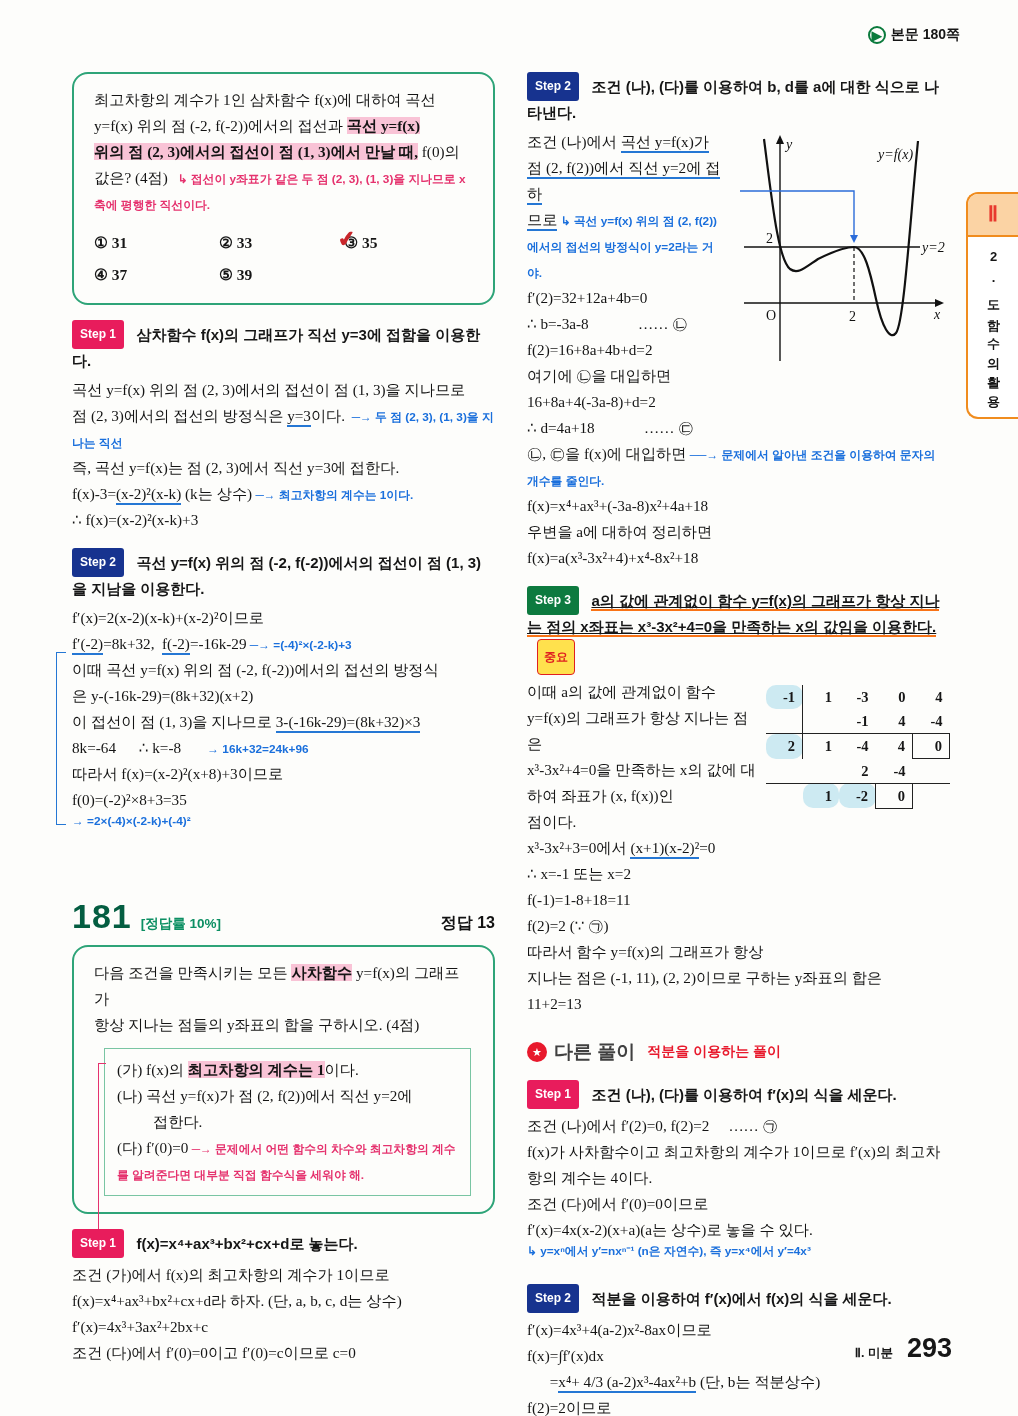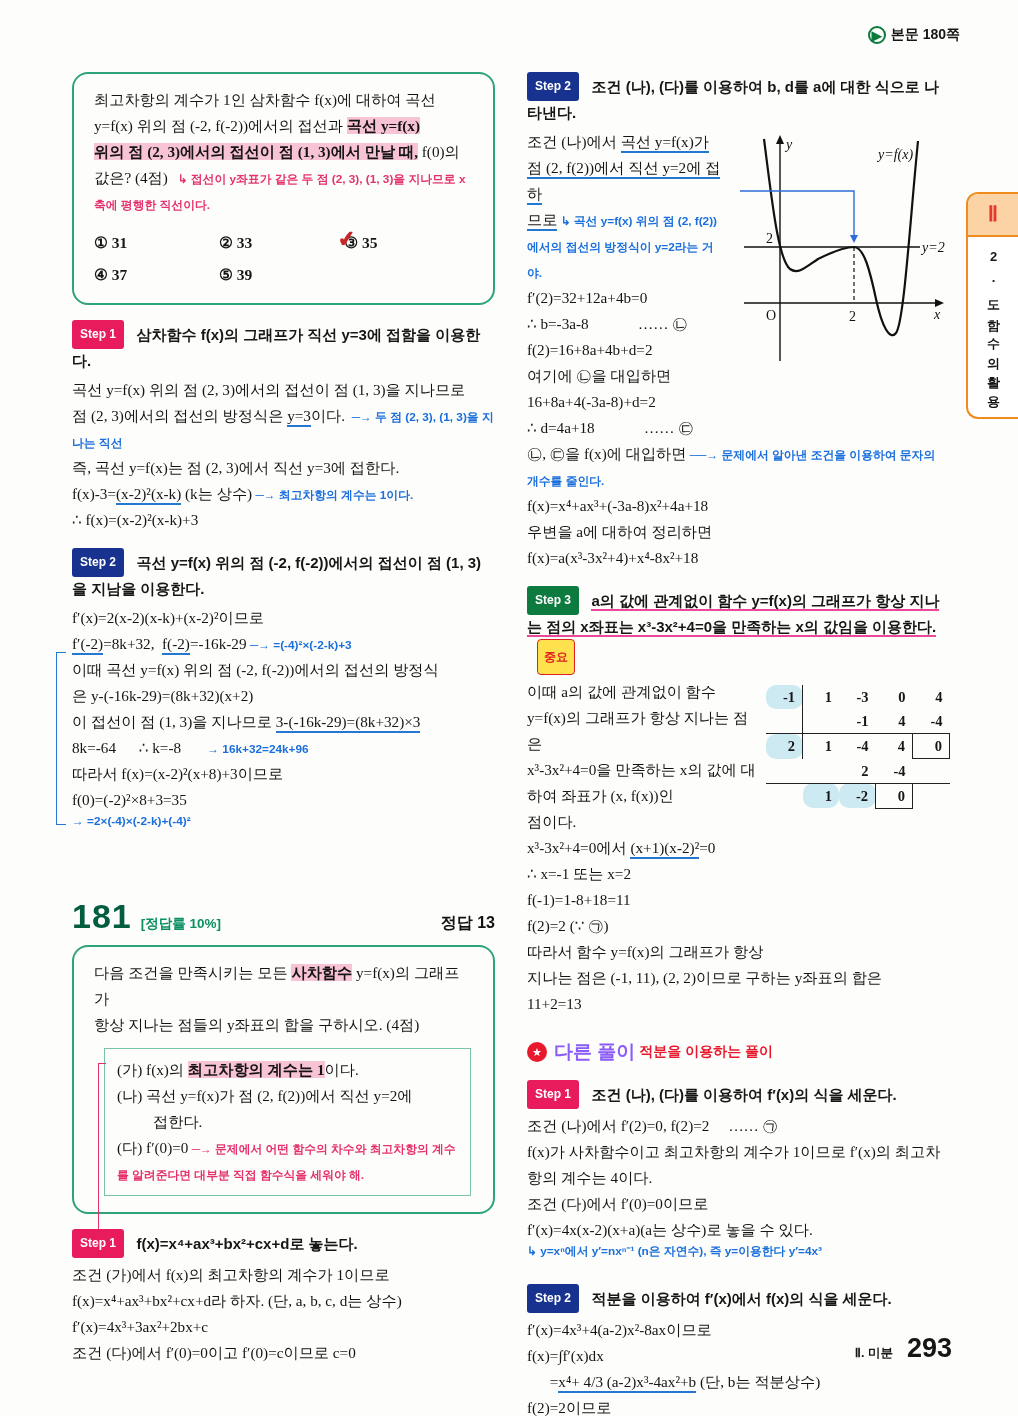--- a/index.html
+++ b/index.html
@@ -42,30 +42,30 @@
     line-height:32px;position:relative;}
   .choice .chk{position:absolute;left:-6px;top:-4px;color:#c9262b;font-size:21px;font-weight:800;
     transform:rotate(-8deg);}
   
   .step{margin-top:15px;position:relative;}
   .step-head{margin-bottom:4px;line-height:24px;}
   .badge{display:inline-block;color:#fff;font-size:12px;font-weight:700;
     padding:2px 8px 3px;border-radius:3px;margin-right:8px;vertical-align:2px;}
   .b-red{background:#e81c5c}.b-navy{background:#17338f}.b-green{background:#0d7a3f}
   .step-title{font-weight:700;font-size:15px;}
-  .step-title.u2{border-bottom:2px solid #ec4899;}
+  .step-title.u2{border-bottom:2px solid #f97316;text-decoration:underline;}
   .imp-badge{display:inline-block;background:#ffe14d;color:#e02020;border:1.5px solid #e02020;
     border-radius:4px;padding:8px 6px;font-size:12px;font-weight:800;margin-left:10px;line-height:18px;}
   .lbracket{position:absolute;left:-16px;top:104px;bottom:14px;width:9px;
     border-left:1.8px solid #2577d4;border-top:1.8px solid #2577d4;border-bottom:1.8px solid #2577d4;}
   
   .alt-head{margin-top:22px;display:flex;align-items:center;}
   .alt-star{color:#fff;background:#e8192c;border-radius:50%;width:20px;height:20px;
     display:inline-flex;align-items:center;justify-content:center;font-size:11px;margin-right:7px;}
-  .alt-title{color:#8b5cf6;font-size:19px;font-weight:800;margin-right:4px;}
+  .alt-title{color:#404040;font-size:19px;font-weight:800;margin-right:12px;}
   .alt-sub{color:#e8192c;font-size:14px;font-weight:700;}
   
   .graph{float:right;width:212px;margin:2px 0 6px 10px;}
   .graph text{font-family:"Liberation Serif",serif;font-style:italic;font-size:14px;fill:#111;}
   .graph text.rm{font-style:normal;}
   
   .sd{float:right;margin:6px 0 6px 10px;border-collapse:collapse;
     font-family:"Liberation Serif",serif;font-size:14.5px;font-weight:700;}
   .sd td{padding:1px 7px;text-align:right;min-width:22px;line-height:22px;}
   .sd td.dv{border-right:1.6px solid #222;}
@@ -293,21 +293,21 @@
                 <td class="cy">-2</td>
             <td class="box">0</td>
                 <td></td>
           </tr>
         </tbody>
           </table>
         <div>
             <div class="line">이때 a의 값에 관계없이 함수 y=f(x)의 그래프가 항상 지나는 점은</div>
             <div class="line">x³-3x²+4=0을 만족하는 x의 값에 대하여 좌표가 (x, f(x))인</div>
             <div class="line">점이다.</div>
-            <div class="line"><span class="">x³-3x²+4=0에서 </span><span class="u">(x+1)</span><span class="u">(x-2)²</span><span class="">=0</span></div>
+            <div class="line"><span class="">x³-3x²+3=0에서 </span><span class="u">(x+1)</span><span class="u">(x-2)²</span><span class="">=0</span></div>
             <div class="line">∴ x=-1 또는 x=2</div>
             <div class="line">f(-1)=1-8+18=11</div>
             <div class="line">f(2)=2 (∵ ㉠)</div>
             <div class="line">따라서 함수 y=f(x)의 그래프가 항상</div>
             <div class="line">지나는 점은 (-1, 11), (2, 2)이므로 구하는 y좌표의 합은</div>
             <div class="line">11+2=13</div>
           </div>
       </div>
     </div>
 
@@ -321,21 +321,21 @@
       <div class="step-head">
         <span class="badge b-red">Step 1</span>
         <span class="step-title">조건 (나), (다)를 이용하여 f′(x)의 식을 세운다.</span>
       </div>
       <div>
           <div class="line">조건 (나)에서 f′(2)=0, f(2)=2     …… ㉠</div>
           <div class="line u">f(x)가 사차함수이고 최고차항의 계수가 1이므로 f′(x)의 최고차</div>
           <div class="line">항의 계수는 4이다.</div>
           <div class="line">조건 (다)에서 f′(0)=0이므로</div>
           <div class="line">f′(x)=4x(x-2)(x+a)(a는 상수)로 놓을 수 있다.</div>
-          <div class="line note">↳ y=xⁿ에서 y′=nxⁿ⁻¹ (n은 자연수), 즉 y=이용한다 y′=4x³</div>
+          <div class="line note">↳ y=xⁿ에서 y′=nxⁿ⁻¹ (n은 자연수), 즉 y=x⁴에서 y′=4x³</div>
         </div>
     </div>
 
     <div class="step">
       <div class="step-head">
         <span class="badge b-navy">Step 2</span>
         <span class="step-title">적분을 이용하여 f′(x)에서 f(x)의 식을 세운다.</span>
       </div>
       <div>
           <div class="line">f′(x)=4x³+4(a-2)x²-8ax이므로</div>

